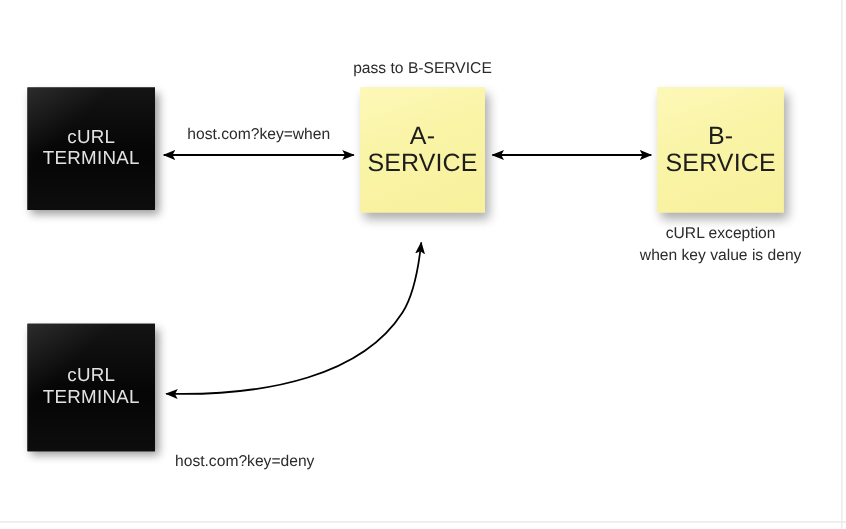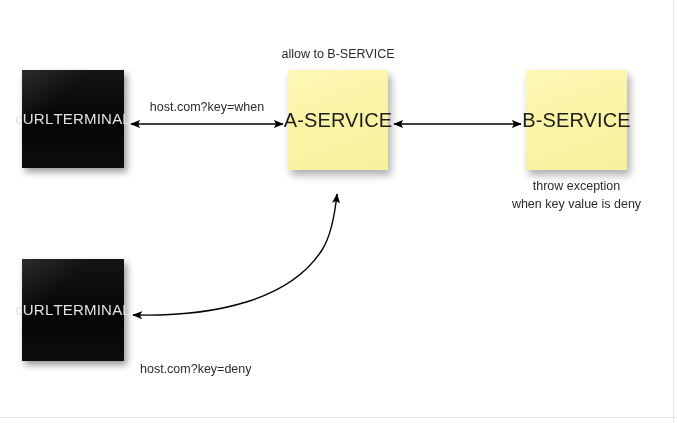--- a/index.html
+++ b/index.html
@@ -35,21 +35,21 @@
     width: 677px;
     height: 1px;
     background: #e6e6e6;
   }
 
   
   .node {
     position: absolute;
     box-sizing: border-box;
     display: flex;
-    flex-direction: row;
+    flex-direction: column;
     align-items: center;
     justify-content: center;
     text-align: center;
     line-height: 1.12;
   }
 
   
   .terminal {
     background: #0a0a0a;
     background-image:
@@ -128,25 +128,25 @@
   <div class="node sticky" style="left:526px; top:70px; width:101px; height:100px;">
     <span class="ln">B-</span>
     <span class="ln">SERVICE</span>
   </div>
 
   <div class="node terminal" style="left:22px; top:259px; width:102px; height:102px;">
     <span class="ln">cURL</span>
     <span class="ln">TERMINAL</span>
   </div>
 
-  <div class="caption center" style="left:278px; top:46px; width:120px;">allow to B-SERVICE</div>
+  <div class="caption center" style="left:278px; top:46px; width:120px;">pass to B-SERVICE</div>
 
   <div class="caption center" style="left:141px; top:99px; width:132px;">host.com?key=when</div>
 
-  <div class="caption center" style="left:499px; top:178px; width:155px;">throw exception</div>
+  <div class="caption center" style="left:499px; top:178px; width:155px;">cURL exception</div>
 
   <div class="caption center" style="left:499px; top:196px; width:155px;">when key value is deny</div>
 
   <div class="caption" style="left:140px; top:329px;margin-top:32px;">host.com?key=deny</div>
 
   <div class="edge-right"></div>
   <div class="edge-bottom"></div>
 
 </div>
 

